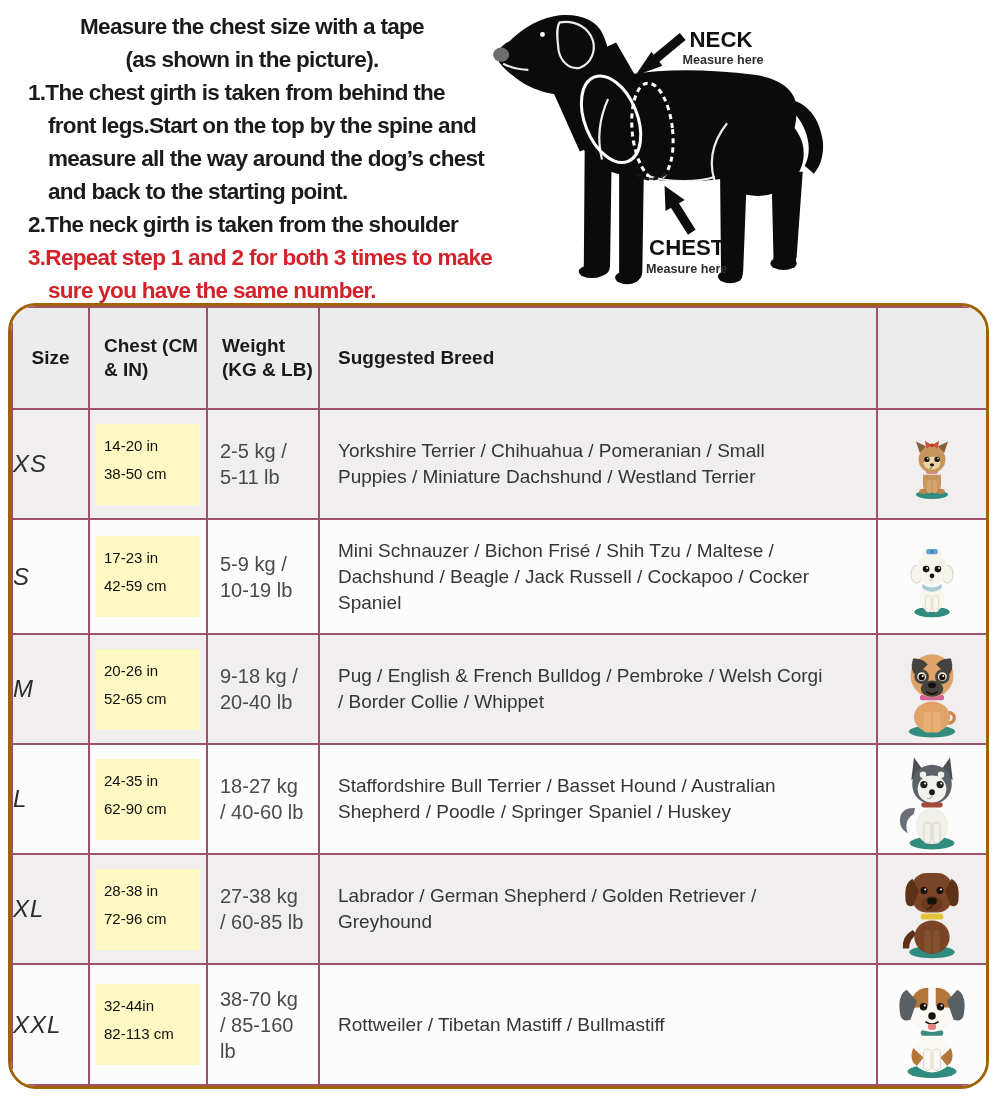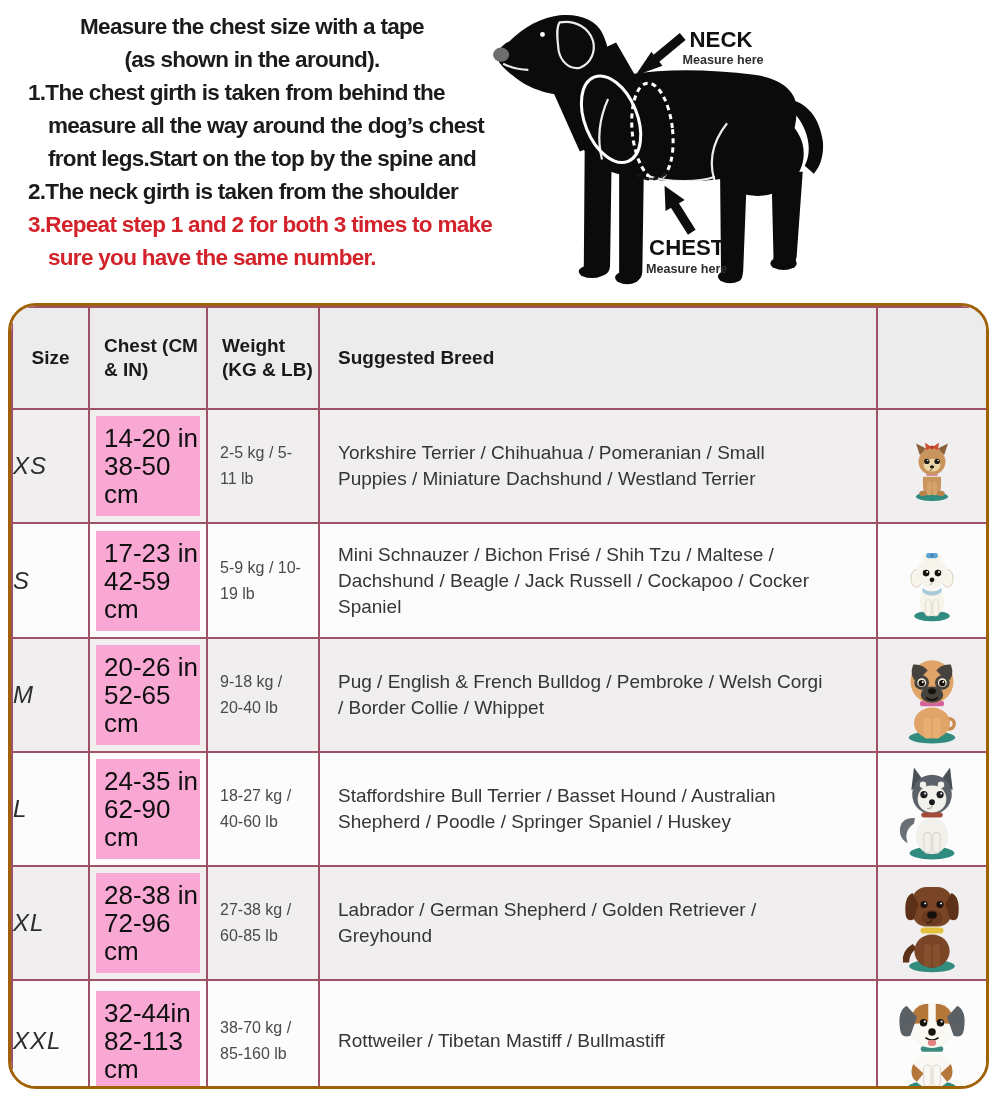--- a/index.html
+++ b/index.html
@@ -31,36 +31,37 @@
   tbody tr{height:110px;}
   tbody tr:nth-child(2){height:115px;}
   tbody tr:nth-child(6){height:121px;}
   th{font-size:19px;font-weight:bold;color:#1a1a1a;text-align:left;
      padding-left:14px;line-height:24px;}
   th.h-size{text-align:center;padding-left:0;}
   th.h-breed{padding-left:18px;}
   td.c-size{font-style:italic;font-size:24px;color:#2e2e2e;
      letter-spacing:1px;}
   td.c-chest{padding:6px;}
-  .chest-patch{background:#f9a8d4;display:block;padding:8px 2px 8px 8px;
-     font-size:26px;color:#0f0f0f;line-height:28px;}
-  td.c-weight{font-size:16px;color:#4a4a4a;padding:0 10px 0 12px;line-height:26px;}
+  .chest-patch{background:#fef9c3;display:block;padding:8px 2px 17px 8px;
+     font-size:15px;color:#0f0f0f;line-height:28px;}
+  td.c-weight{font-size:20px;color:#4a4a4a;padding:0 10px 0 12px;line-height:26px;}
   td.c-breed{font-size:19px;color:#353535;padding:0 44px 0 18px;line-height:26px;}
   td.c-dog{text-align:center;vertical-align:middle;}
   td.c-dog svg{display:block;margin:0 auto;}
 </style>
 </head>
 <body>
 
 <div class="instructions">
   <div class="center">Measure the chest size with a tape</div>
-  <div class="center">(as shown in the around).</div>
+  <div class="center">(as shown in the picture).</div>
   <div class="step">1.The chest girth is taken from behind the</div>
+  <div class="cont">front legs.Start on the top by the spine and</div>
   <div class="cont">measure all the way around the dog’s chest</div>
-  <div class="cont">front legs.Start on the top by the spine and</div>
+  <div class="cont">and back to the starting point.</div>
   <div class="step">2.The neck girth is taken from the shoulder</div>
   <div class="step red">3.Repeat step 1 and 2 for both 3 times to make</div>
   <div class="cont red">sure you have the same number.</div>
 </div>
 
 <div class="diagram">
 <svg width="348" height="288" viewBox="0 0 345 285">
 
   <g fill="#0b0b0b">
 

